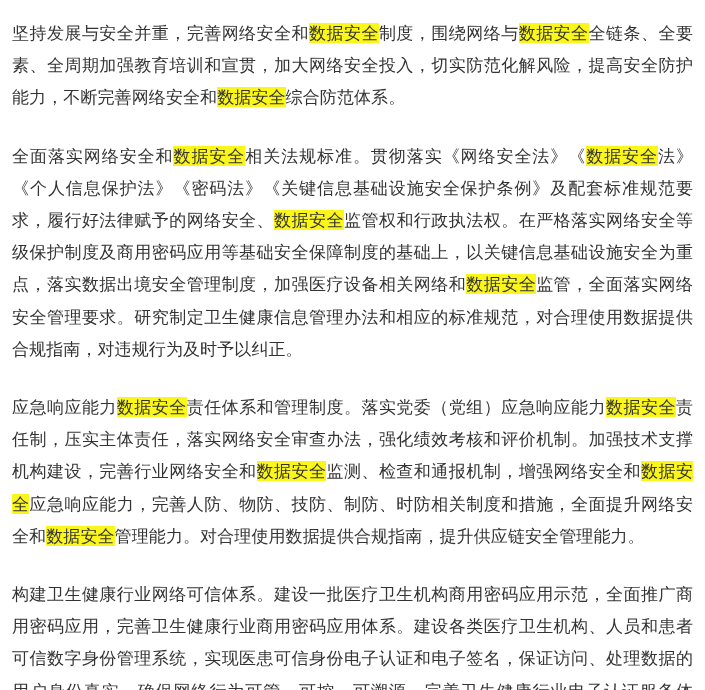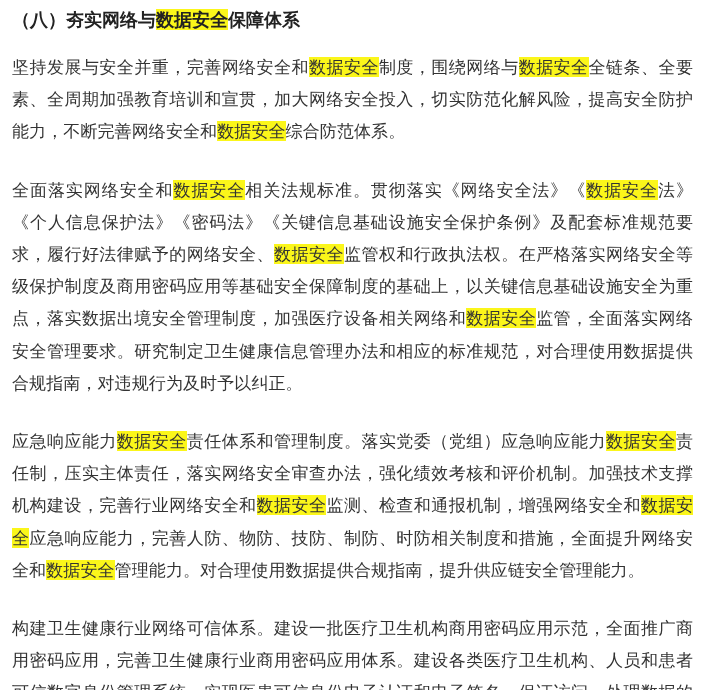--- a/index.html
+++ b/index.html
@@ -17,23 +17,20 @@
       font-size: 17px; line-height: 32.2px; margin: 12px 0 26px 0;
       text-align: justify; letter-spacing: 0.1px;
     }
     .hl { background: #fbf61a; }
     .hl-bold { background: #fbf61a; font-weight: bold; }
   </style>
 </head>
 <body>
 
 <div class="doc">
-  <div class="heading">
-    <span>（八）夯实网络与</span><span class="hl-bold">数据安全</span><span>保障体系</span>
-  </div>
 
   <p class="para">
     <span>坚持发展与安全并重，完善网络安全和</span><span class="hl">数据安全</span><span>制度，围绕网络与</span><span class="hl">数据安全</span><span>全链条、全要素、全周期加强教育培训和宣贯，加大网络安全投入，切实防范化解风险，提高安全防护能力，不断完善网络安全和</span><span class="hl">数据安全</span><span>综合防范体系。</span>
   </p>
 
   <p class="para">
     <span>全面落实网络安全和</span><span class="hl">数据安全</span><span>相关法规标准。贯彻落实《网络安全法》《</span><span class="hl">数据安全</span><span>法》《个人信息保护法》《密码法》《关键信息基础设施安全保护条例》及配套标准规范要求，履行好法律赋予的网络安全、</span><span class="hl">数据安全</span><span>监管权和行政执法权。在严格落实网络安全等级保护制度及商用密码应用等基础安全保障制度的基础上，以关键信息基础设施安全为重点，落实数据出境安全管理制度，加强医疗设备相关网络和</span><span class="hl">数据安全</span><span>监管，全面落实网络安全管理要求。研究制定卫生健康信息管理办法和相应的标准规范，对合理使用数据提供合规指南，对违规行为及时予以纠正。</span>
   </p>
 
   <p class="para">

